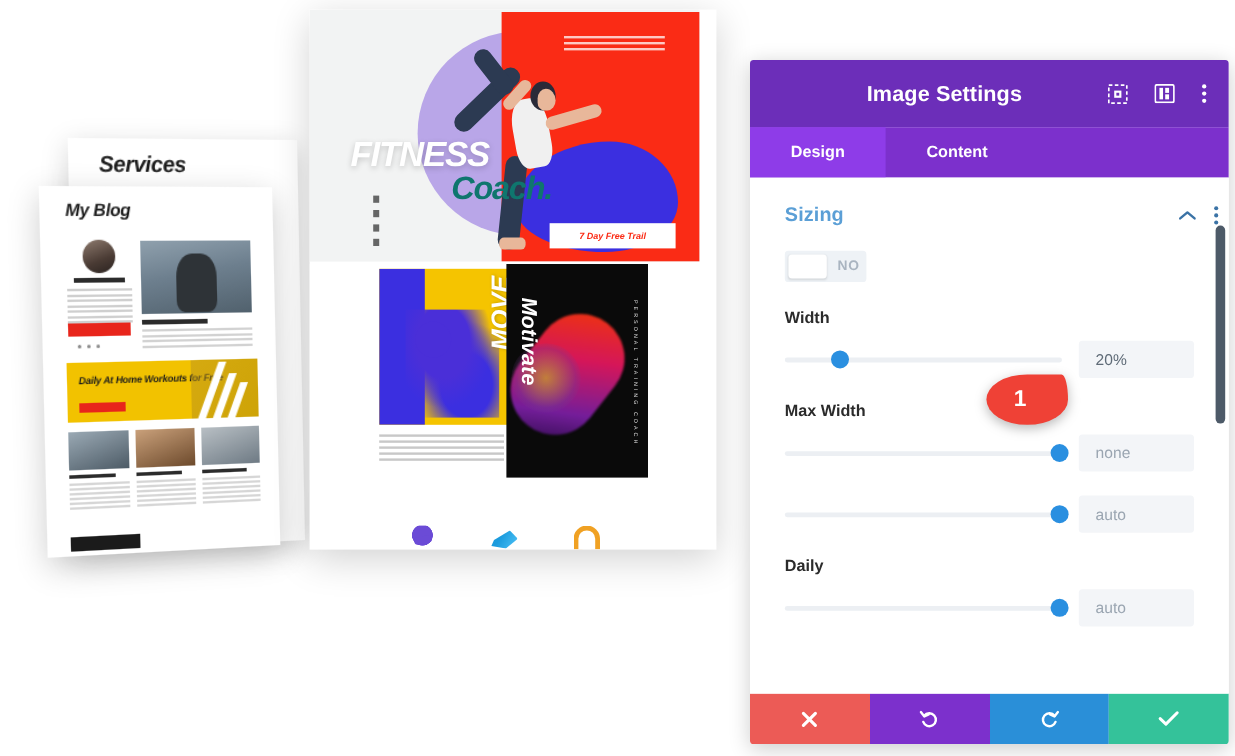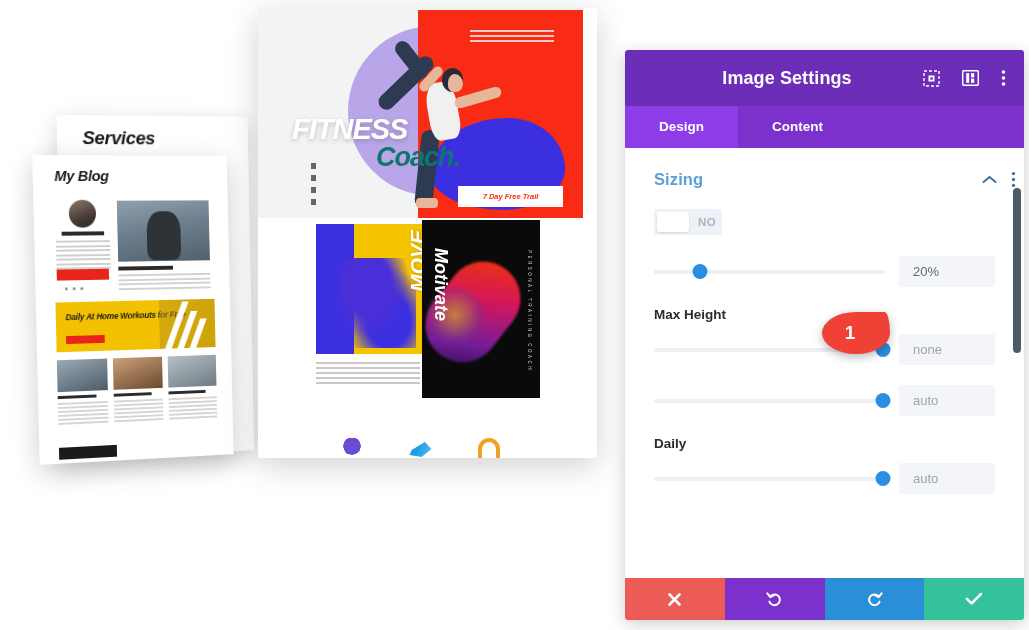--- a/index.html
+++ b/index.html
@@ -526,31 +526,32 @@
       </div>
 
       <div class="field">
         <div class="toggle-wrap">
           <div class="toggle-knob"></div>
           <div class="toggle-text">NO</div>
         </div>
       </div>
 
       <div class="field">
+        <div class="field-label">Width</div>
         <div class="slider-row">
           <div class="slider">
             <div class="slider-track"></div>
             <div class="slider-knob" style="left:20%"></div>
           </div>
           <div class="slider-val">20%</div>
         </div>
       </div>
 
       <div class="field">
-        <div class="field-label">Max Height</div>
+        <div class="field-label">Max Width</div>
         <div class="slider-row">
           <div class="slider">
             <div class="slider-track"></div>
             <div class="slider-knob" style="left:99%"></div>
           </div>
           <div class="slider-val placeholder">none</div>
         </div>
       </div>
 
       <div class="field">

